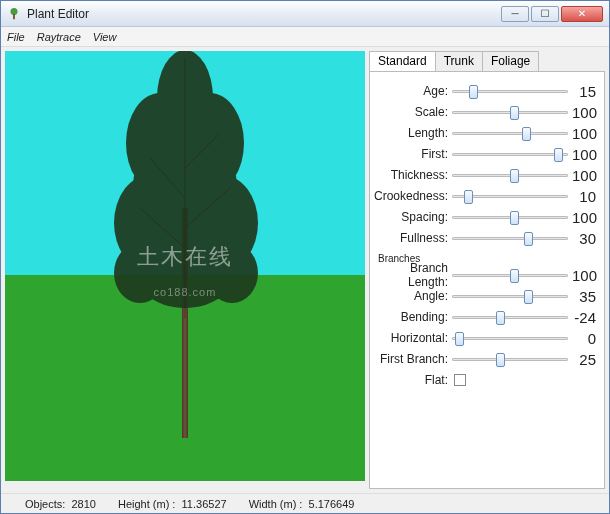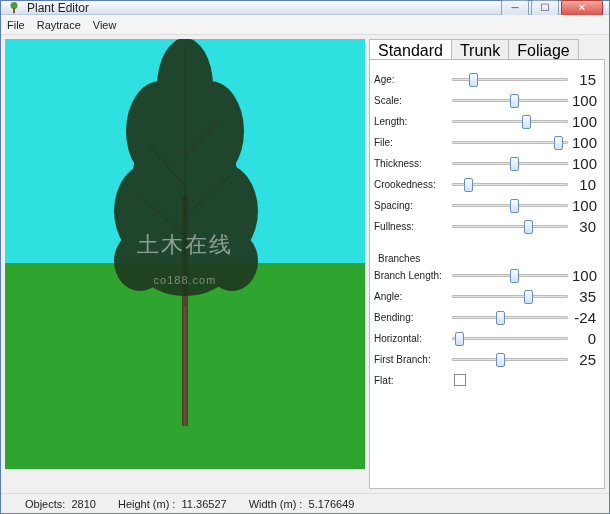--- a/index.html
+++ b/index.html
@@ -1,46 +1,46 @@
 <!DOCTYPE html>
 <html><head>
 <meta charset="utf-8">
 <style>
 * { box-sizing: border-box; margin: 0; padding: 0; }
 body { font-family: "Segoe UI", Tahoma, sans-serif; font-size: 11px; background: #fff; width: 610px; height: 514px; overflow: hidden; }
 .window { width: 610px; height: 514px; border: 1px solid #5a7fb0; background: #f0f0f0; display: flex; flex-direction: column; }
-.titlebar { height: 14px; background: linear-gradient(#fdfdfe,#e8edf5,#d7e1f0); display: flex; align-items: center; padding: 0 6px; border-bottom: 1px solid #b8c8dc; }
+.titlebar { height: 26px; background: linear-gradient(#fdfdfe,#e8edf5,#d7e1f0); display: flex; align-items: center; padding: 0 6px; border-bottom: 1px solid #b8c8dc; }
 .titlebar .icon { width: 14px; height: 14px; margin-right: 6px; display: flex; align-items: center; justify-content: center; }
 .titlebar .title { flex: 1; color: #222; font-size: 12px; }
 .winbtns { display: flex; gap: 2px; }
 .winbtn { width: 28px; height: 16px; border: 1px solid #8aa0bc; border-radius: 2px; background: linear-gradient(#f2f6fb,#d9e4f2); display: flex; align-items: center; justify-content: center; font-size: 10px; color: #333; }
 .winbtn.close { background: linear-gradient(#f5a6a0,#d9534b); color: #fff; border-color: #b04038; width: 42px; }
-.menubar { height: 20px; background: #f4f4f4; display: flex; align-items: center; padding: 0 6px; gap: 12px; border-bottom: 1px solid #ddd; }
+.menubar { height: 20px; background: #f4f4f4; display: flex; align-items: center; padding: 0 6px; gap: 12px; border-bottom: 1px solid #ddd; font-style: italic; }
 .menubar span { color: #222; }
 .content { flex: 1; display: flex; padding: 4px; gap: 4px; }
 .viewport { width: 360px; height: 430px; position: relative; overflow: hidden; background: #2fe0e0; }
 .ground { position: absolute; bottom: 0; left: 0; right: 0; height: 48%; background: #2fa52f; }
 .tree { position: absolute; left: 50%; bottom: 10%; transform: translateX(-50%); }
 .trunk { width: 6px; height: 230px; background: linear-gradient(90deg,#4a3826,#6b5438,#4a3826); margin: 0 auto; }
 .canopy { position: absolute; bottom: 120px; left: 50%; transform: translateX(-50%); width: 170px; height: 270px; }
 .canopy svg { width: 100%; height: 100%; }
 .wm { position: absolute; top: 48%; left: 50%; transform: translate(-50%,-50%); color: rgba(230,230,230,.55); font-size: 22px; font-weight: normal; letter-spacing: 2px; pointer-events: none; }
 .wm2 { position: absolute; top: 56%; left: 50%; transform: translate(-50%,-50%); color: rgba(230,230,230,.45); font-size: 11px; letter-spacing: 1px; pointer-events: none; }
 .panel { flex: 1; display: flex; flex-direction: column; }
 .tabs { display: flex; height: 20px; }
-.tab { padding: 2px 8px; border: 1px solid #bbb; background: #eee; font-size: 16px; border-bottom: none; margin-right: -1px; }
+.tab { padding: 2px 8px; border: 1px solid #bbb; background: #eee; font-size: 12px; border-bottom: none; margin-right: -1px; }
 .tab.active { background: #fff; position: relative; z-index: 2; }
 .tabbody { border: 1px solid #bbb; background: #fff; flex: 1; padding: 10px 8px 8px 4px; overflow: auto; }
 .row { display: flex; align-items: center; height: 18px; margin-bottom: 3px; }
-.row .lbl { width: 78px; text-align: left; padding-right: 4px; color: #222; font-size: 10px; }
+.row .lbl { width: 78px; text-align: right; padding-right: 4px; color: #222; font-size: 12px; }
 .row .sld { flex: 1; height: 16px; position: relative; }
 .track { position: absolute; left: 0; right: 0; top: 7px; height: 3px; background: #e6e6e6; border: 1px solid #bbb; border-radius: 1px; }
 .thumb { position: absolute; top: 2px; width: 9px; height: 14px; background: linear-gradient(#f7fbff,#cfe2f7); border: 1px solid #6a8fb8; border-radius: 2px; }
 .row .val { width: 28px; text-align: right; padding-left: 4px; font-size: 15px; color: #222; }
-.sect { font-size: 10px; color: #222; margin: 18px 0 2px 4px; }
+.sect { font-size: 10px; color: #222; margin: 6px 0 2px 4px; }
 .chk { width: 12px; height: 12px; border: 1px solid #888; background: #fff; margin-left: 2px; }
 .status { height: 20px; background: #f0f0f0; border-top: 1px solid #ddd; display: flex; align-items: center; padding: 0 24px; gap: 22px; font-size: 11px; color: #222; }
 .status span b { font-weight: normal; }
 </style>
 </head>
 <body>
 
 <div class="window">
   <div class="titlebar">
     <span class="icon">
@@ -121,21 +121,21 @@
             </div>
             <div class="row">
               <span class="lbl">Length:</span>
               <div class="sld">
                 <div class="track"></div>
                 <div class="thumb" style="left:60%"></div>
               </div>
               <span class="val">100</span>
             </div>
             <div class="row">
-              <span class="lbl">File:</span>
+              <span class="lbl">First:</span>
               <div class="sld">
                 <div class="track"></div>
                 <div class="thumb" style="left:88%"></div>
               </div>
               <span class="val">100</span>
             </div>
             <div class="row">
               <span class="lbl">Thickness:</span>
               <div class="sld">
                 <div class="track"></div>

